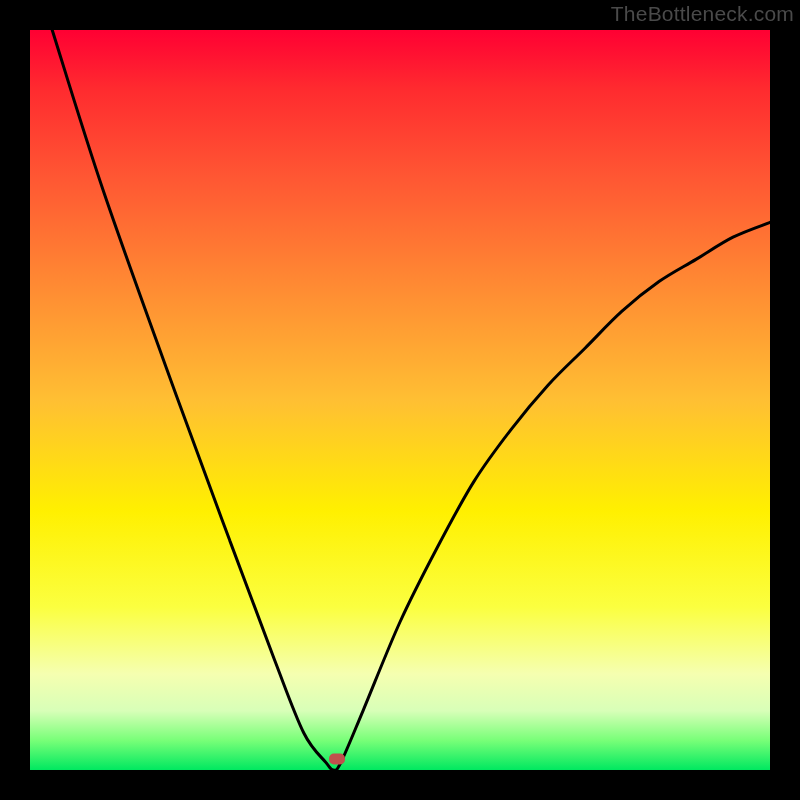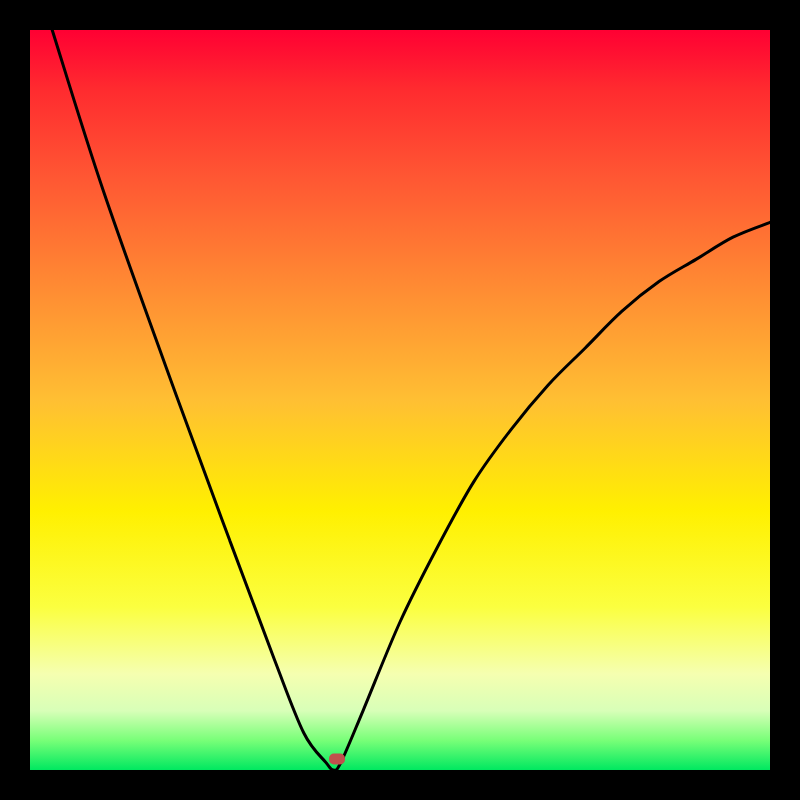--- a/index.html
+++ b/index.html
@@ -63,20 +63,21 @@
     background: #c0504d;
     border-radius: 5px;
     z-index: 6;
     transform: translate(-50%, -50%);
   }
 </style>
 </head>
 <body>
 
 <div class="outer">
+  <div class="watermark">TheBottleneck.com</div>
 
   <div class="plot">
     <svg class="curve" viewBox="0 0 740 740" preserveAspectRatio="none">
       <path id="curve-path" fill="none" stroke="#000000" stroke-width="3" stroke-linecap="round" d="M 22.2 0 C 30.833333333333332 27.133333333333326, 53.03333333333333 101.1333333333333, 74 162.79999999999995 C 94.96666666666667 224.4666666666666, 127.03333333333333 312.0333333333333, 148 370 C 168.96666666666667 427.9666666666667, 183.76666666666668 467.43333333333334, 199.8 510.6 C 215.83333333333334 553.7666666666667, 231.86666666666667 596.9333333333334, 244.20000000000002 629 C 256.53333333333336 661.0666666666666, 265.1666666666667 685.7333333333333, 273.8 703 C 282.43333333333334 720.2666666666667, 291.06666666666666 726.4333333333334, 296 732.6 C 300.93333333333334 738.7666666666667, 300.9333333333333 740, 303.4 740 C 305.8666666666667 740, 305.8666666666667 742.4666666666667, 310.8 732.6 C 315.73333333333335 722.7333333333333, 323.1333333333333 704.2333333333333, 333 680.8 C 342.8666666666667 657.3666666666666, 357.66666666666663 619.1333333333333, 370 592 C 382.33333333333337 564.8666666666667, 394.66666666666674 541.4333333333334, 407.00000000000006 518 C 419.33333333333337 494.56666666666666, 431.6666666666667 471.1333333333333, 444 451.4 C 456.3333333333333 431.66666666666663, 468.6666666666667 415.6333333333333, 481 399.59999999999997 C 493.3333333333333 383.5666666666666, 505.6666666666667 368.76666666666665, 518 355.2 C 530.3333333333334 341.6333333333333, 542.6666666666666 330.53333333333336, 555 318.20000000000005 C 567.3333333333334 305.86666666666673, 579.6666666666666 292.3, 592 281.2 C 604.3333333333334 270.09999999999997, 616.6666666666666 260.2333333333333, 629 251.59999999999997 C 641.3333333333334 242.96666666666664, 653.6666666666666 236.8, 666 229.40000000000003 C 678.3333333333334 222.00000000000006, 690.6666666666666 213.36666666666673, 703 207.20000000000005 C 715.3333333333334 201.03333333333336, 733.8333333333334 194.86666666666665, 740 192.39999999999998"></path>
     </svg>
     <div id="marker" class="marker" style="left: 307.1px; top: 728.9px; background: rgb(192, 80, 77);"></div>
   </div>
 </div>
 
 </body></html>

